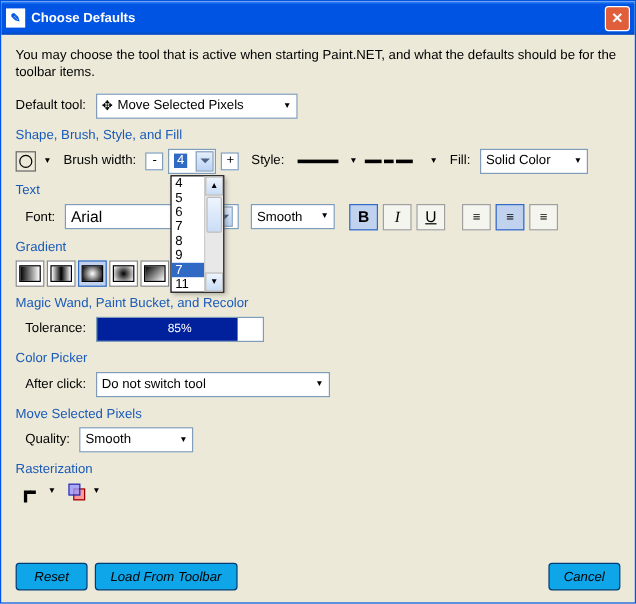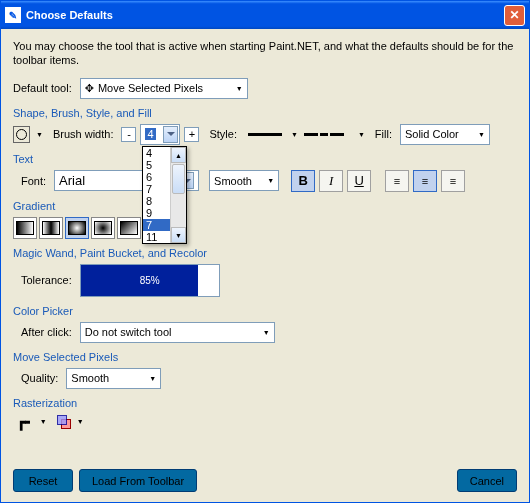--- a/index.html
+++ b/index.html
@@ -10,34 +10,34 @@
   .closebtn { width: 21px; height: 21px; background: #e15e3a; border: 1px solid #fff; border-radius: 3px; display:flex;align-items:center;justify-content:center;color:#fff;font-weight:bold;font-size:12px;cursor:pointer; }
   .content { padding: 10px 12px; position:relative; }
   .desc { color:#000; margin-bottom:10px; line-height:1.3; }
   .row { display:flex; align-items:center; margin-bottom:6px; flex-wrap:wrap; gap:4px;}
   .lbl { color:#000; margin-right:4px; }
   .sechdr { color:#1a5ab8; margin:8px 0 5px 0; }
   .combo, .txtcombo { background:#fff; border:1px solid #7f9db9; height:21px; display:flex; align-items:center; padding:0 4px; position:relative; }
   .combo .arrow, .txtcombo .arrow, .droparrow { width:15px; height:17px; background:linear-gradient(#e4eefc,#bcd4f6); border:1px solid #7f9db9; display:flex; align-items:center; justify-content:center; margin-left:4px; cursor:pointer; }
   .droparrow::after, .arrow::after { content:""; border-left:4px solid transparent;border-right:4px solid transparent;border-top:4px solid #4d6185; }
   .minus,.plus { width:15px; height:15px; border:1px solid #7f9db9; background:#fff; display:flex;align-items:center;justify-content:center; font-size:11px; cursor:pointer;}
-  .btn { height:23px; padding:0 12px; background:#0369a1; border:1px solid #003c74; border-radius:3px; cursor:pointer; display:flex;align-items:center;justify-content:center; min-width:60px;}
+  .btn { height:23px; padding:0 12px; background:#0ea5e9; border:1px solid #003c74; border-radius:3px; cursor:pointer; display:flex;align-items:center;justify-content:center; min-width:60px;font-style:italic;}
   .btn.blue { border:2px solid #3a7edb; }
   .shapefill { width:17px;height:17px; border:1px solid #666; display:inline-block; position:relative;}
   .shapefill::before{content:"";position:absolute;inset:2px;border:1px solid #000;border-radius:50%;}
   .brushwidth-open { position:absolute; left:141px; top:117px; width:45px; background:#fff; border:1px solid #000; z-index:50; box-shadow:2px 2px 4px rgba(0,0,0,.3);}
   .brushwidth-open .list { max-height:110px; overflow:hidden; position:relative;}
   .brushwidth-open .opt { padding:0 3px; cursor:pointer;}
   .brushwidth-open .opt.sel { background:#316ac5; color:#fff;}
   .brushwidth-open .scroll { position:absolute; right:0; top:0; bottom:0; width:16px; background:#e8e8e8; border-left:1px solid #ccc;}
   .brushwidth-open .scroll .sbtn{height:16px;background:linear-gradient(#eef4fd,#c9ddf7);border:1px solid #bbb;display:flex;align-items:center;justify-content:center;}
   .brushwidth-open .scroll .thumb{position:absolute;top:17px;height:30px;left:1px;right:1px;background:linear-gradient(#eef4fd,#c9ddf7);border:1px solid #bbb;border-radius:2px;}
   .brushstyle-sw { display:flex;gap:2px;align-items:center;}
   .brushstyle-sw .seg{height:3px;background:#000;}
-  .tolerance { width:140px; height:33px; border:1px solid #7f9db9; background:#fff; position:relative;}
+  .tolerance { width:140px; height:21px; border:1px solid #7f9db9; background:#fff; position:relative;}
   .tolerance .fill{position:absolute;inset:0;width:85%;background:#00209c;}
   .tolerance .txt{position:absolute;inset:0;display:flex;align-items:center;justify-content:center;color:#fff;font-size:10px;}
   .iconbtn { width:24px;height:22px;border:1px solid #a0a0a0;background:#f5f5f0;display:flex;align-items:center;justify-content:center;cursor:pointer;}
   .iconbtn.sel{background:#c1d2ee;border:1px solid #316ac5;}
   .gradbtns { display:flex; gap:2px;}
   .gradbtns .g{width:24px;height:22px;border:1px solid #888;background:#fff;display:flex;align-items:center;justify-content:center;cursor:pointer;}
   .gradbtns .g.sel{border:1px solid #316ac5;background:#c1d2ee;}
   .gradbox{width:18px;height:14px;border:1px solid #000;}
   .footer{position:absolute;bottom:10px;left:12px;right:12px;display:flex;gap:6px;}
   .footer .spacer{flex:1;}

